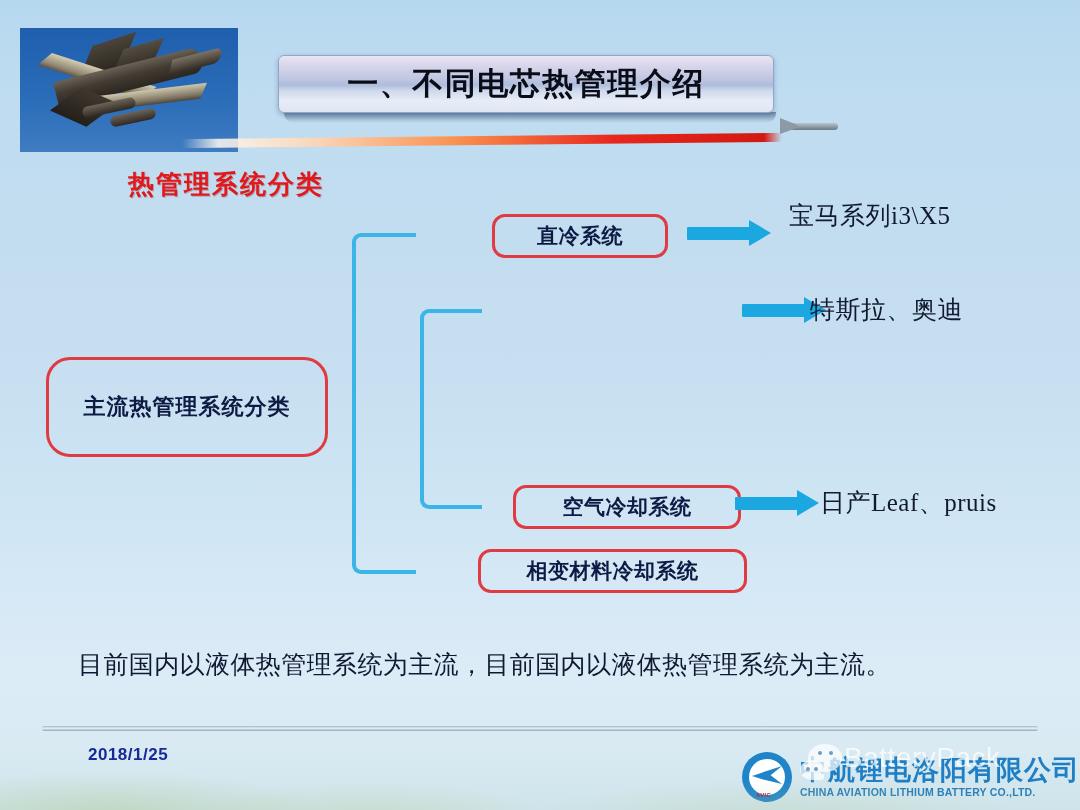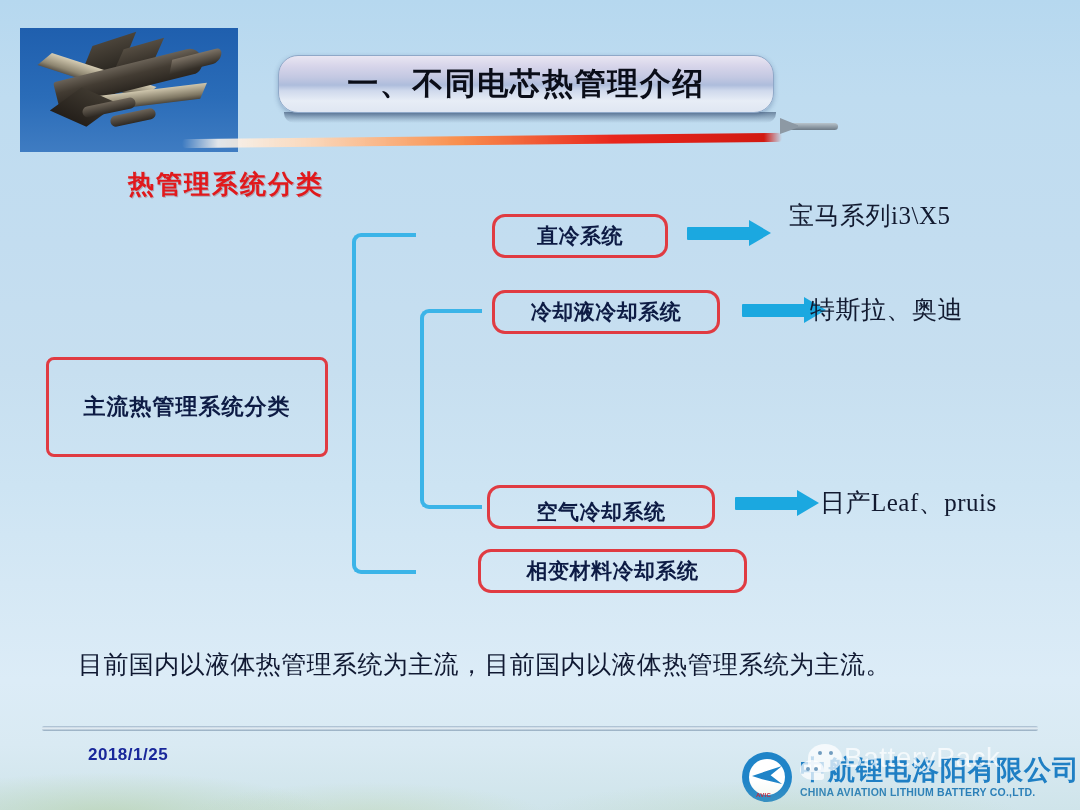--- a/index.html
+++ b/index.html
@@ -111,21 +111,21 @@
     transform: rotate(-12deg);
   }
   .jet-pod.p1 { left: 62px; top: 74px; }
   .jet-pod.p2 { left: 90px; top: 84px; width: 46px; }
 
   
   .title-banner {
     position: absolute;
     left: 278px; top: 55px;
     width: 494px; height: 56px;
-    border-radius: 20px;
+    border-radius: 6px;
     border: 1px solid #8fa8c8;
     background: linear-gradient(to bottom,
        #e9e6f2 0%,
        #d7d5ea 18%,
        #c3c8e2 38%,
        #aebddc 52%,
        #cfd9ec 62%,
        #e7edf6 80%,
        #dfe6f2 100%);
     box-shadow: 0 2px 5px rgba(30,60,110,.30);
@@ -196,21 +196,21 @@
     color: #e1191c;
     letter-spacing: 2px;
     text-shadow: 1px 1px 0 rgba(120,0,0,.25);
   }
 
   
   .node {
     position: absolute;
     box-sizing: border-box;
     border: 3px solid #e03b42;
-    border-radius: 8px;
+    border-radius: 24px;
     background: transparent;
     display: flex;
     align-items: center;
     justify-content: center;
     color: #0d1b44;
     font-family: "Liberation Serif", "DejaVu Serif", serif;
     font-weight: 700;
     white-space: nowrap;
   }
   .node.root {
@@ -221,21 +221,21 @@
   }
   .node.leaf {
     height: 44px;
     font-size: 21px;
     border-width: 3px;
     border-radius: 13px;
     letter-spacing: .5px;
   }
   .node.leaf.n0 { left: 492px; top: 214px; width: 176px; }
   .node.leaf.n1 { left: 492px; top: 290px; width: 228px; }
-  .node.leaf.n2 { left: 487px; top: 485px; width: 228px; align-items: flex-end; }
+  .node.leaf.n2 { left: 513px; top: 485px; width: 228px; }
   .node.leaf.n3 { left: 478px; top: 549px; width: 269px; }
 
   
   .bracket {
     position: absolute;
     box-sizing: border-box;
     border: 4px solid #3bb4e8;
     border-right: none;
     background: transparent;
     border-radius: 9px 0 0 9px;
@@ -442,23 +442,20 @@
   <div class="node root">
     <span>主流热管理系统分类</span>
   </div>
 
   <div class="bracket outer"></div>
   <div class="bracket inner"></div>
 
   <div class="node leaf n0">
     <span>直冷系统</span>
   </div>
-  <div class="node leaf n1">
-    <span>冷却液冷却系统</span>
-  </div>
   <div class="node leaf n2">
     <span>空气冷却系统</span>
   </div>
   <div class="node leaf n3">
     <span>相变材料冷却系统</span>
   </div>
 
   <div class="arrow a0">
     <div class="shaft"></div>
     <div class="head"></div>

